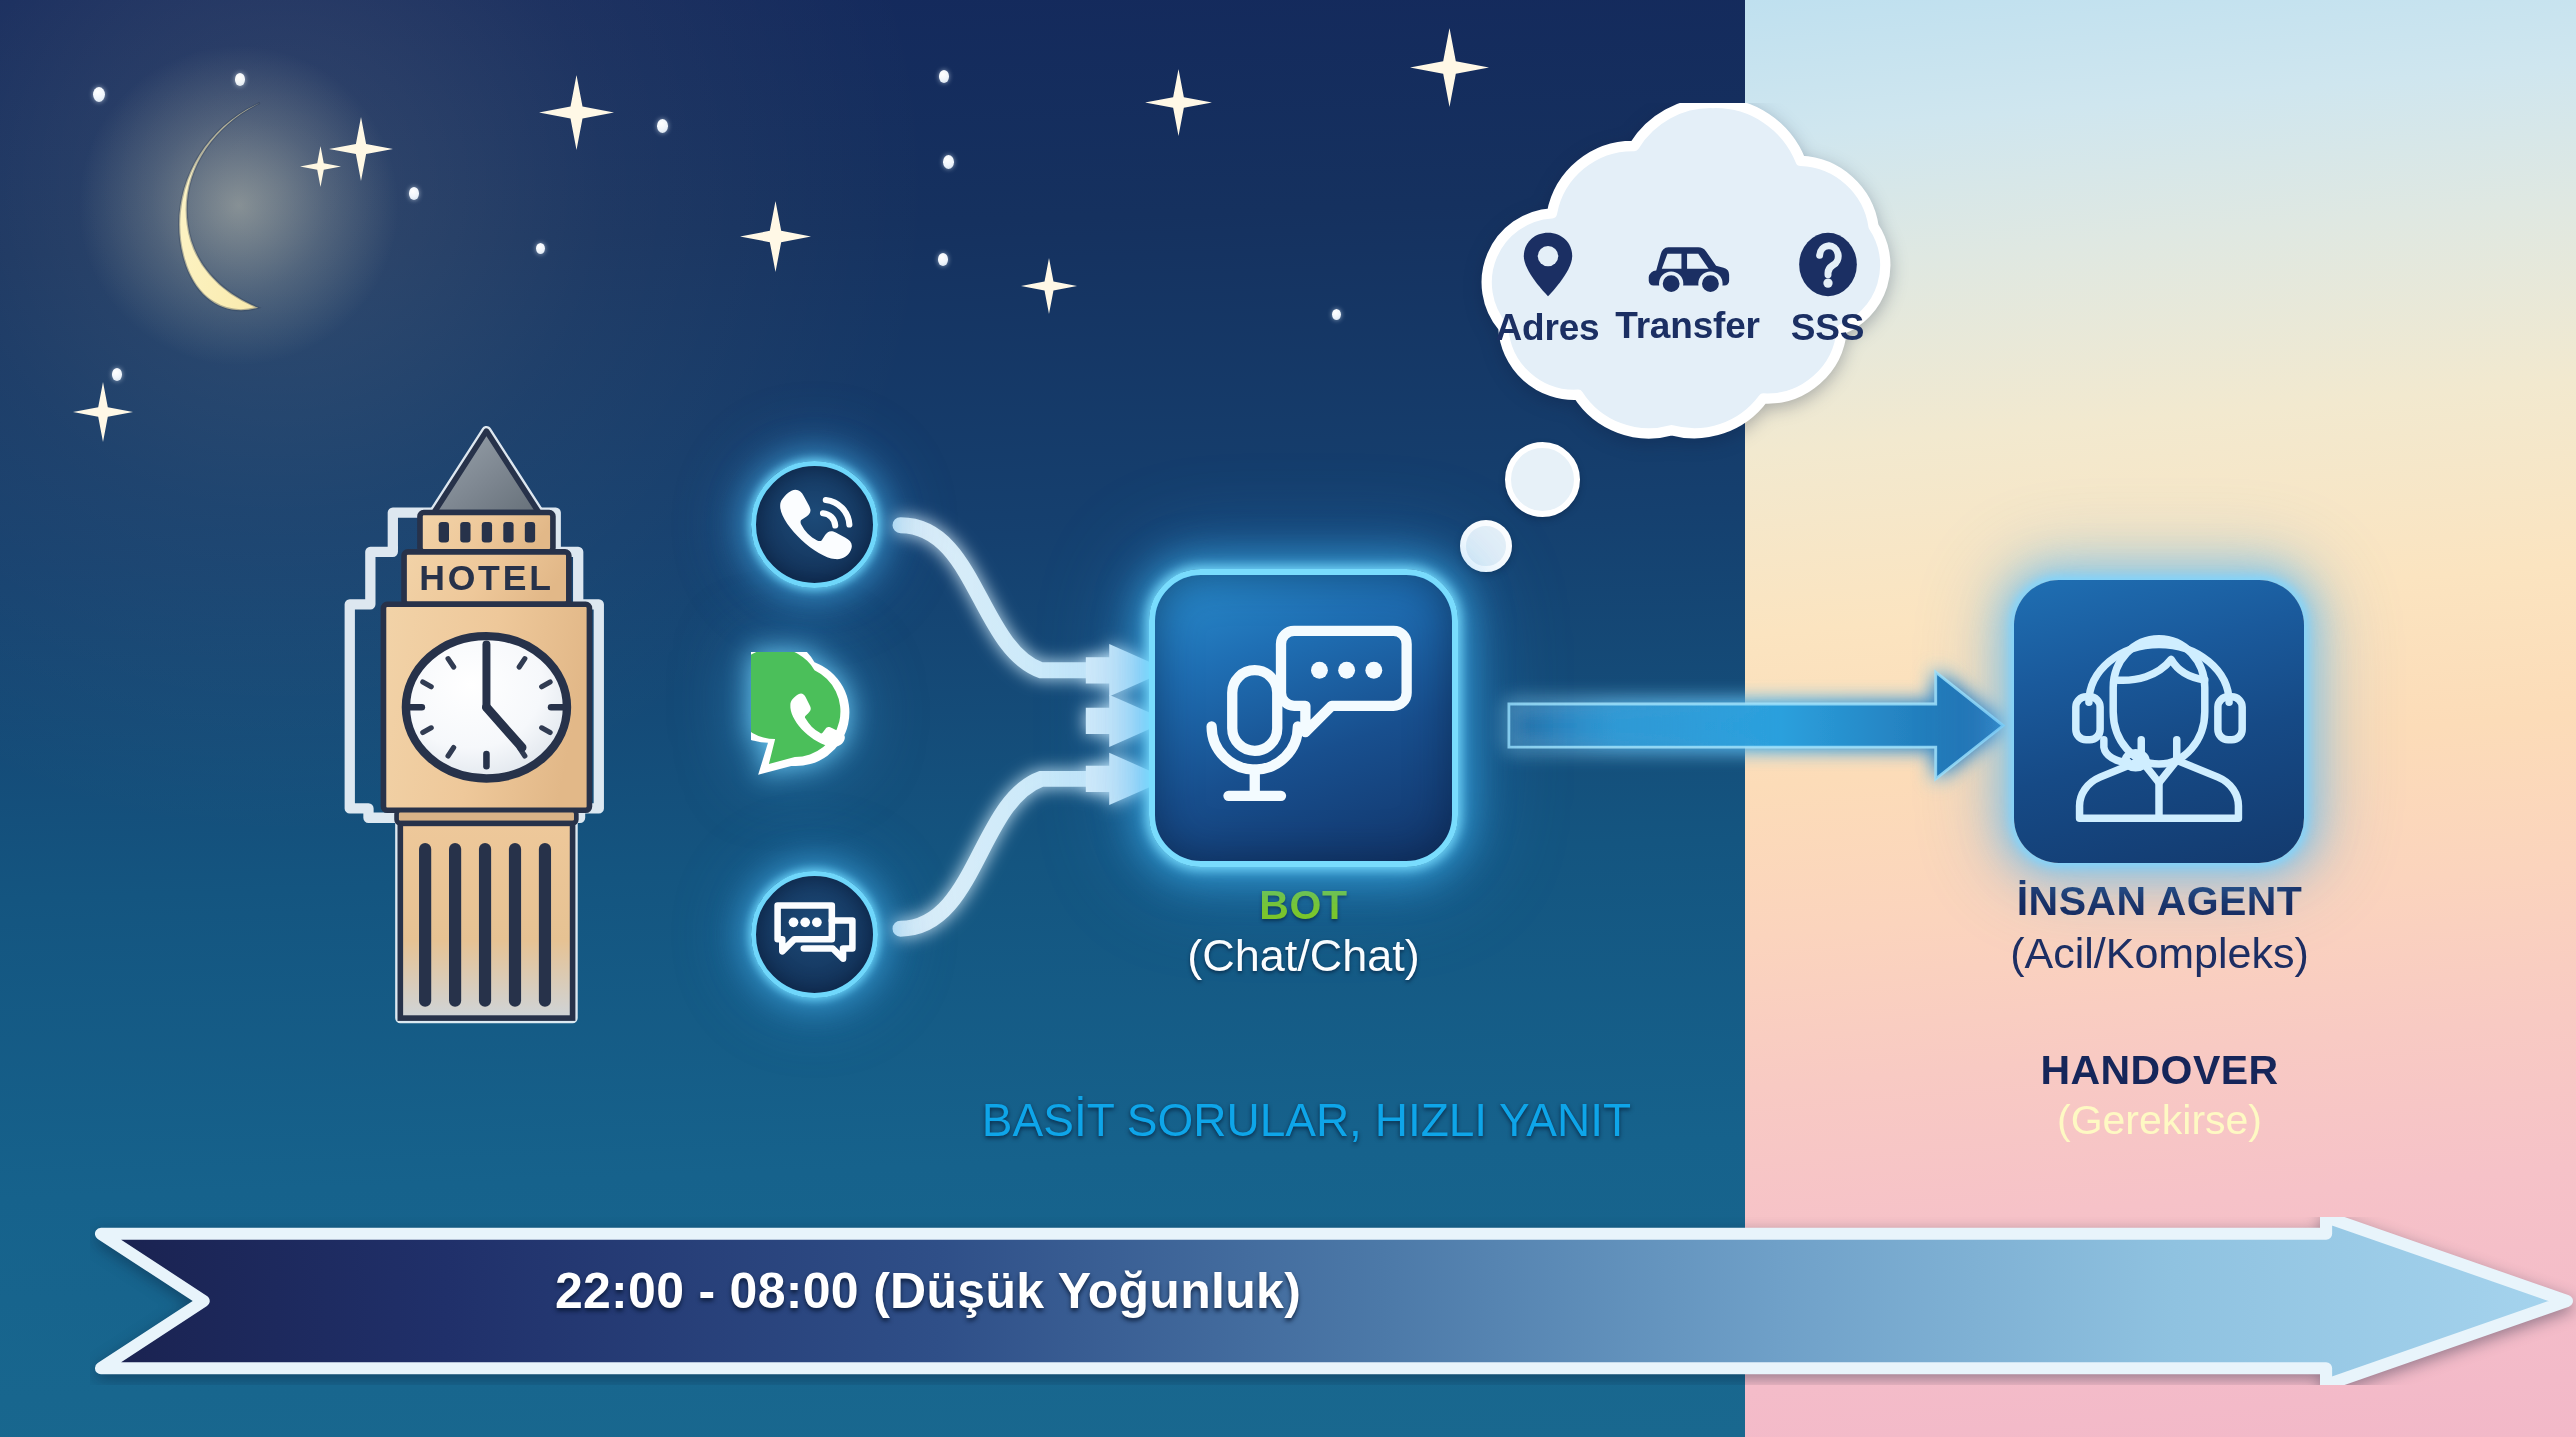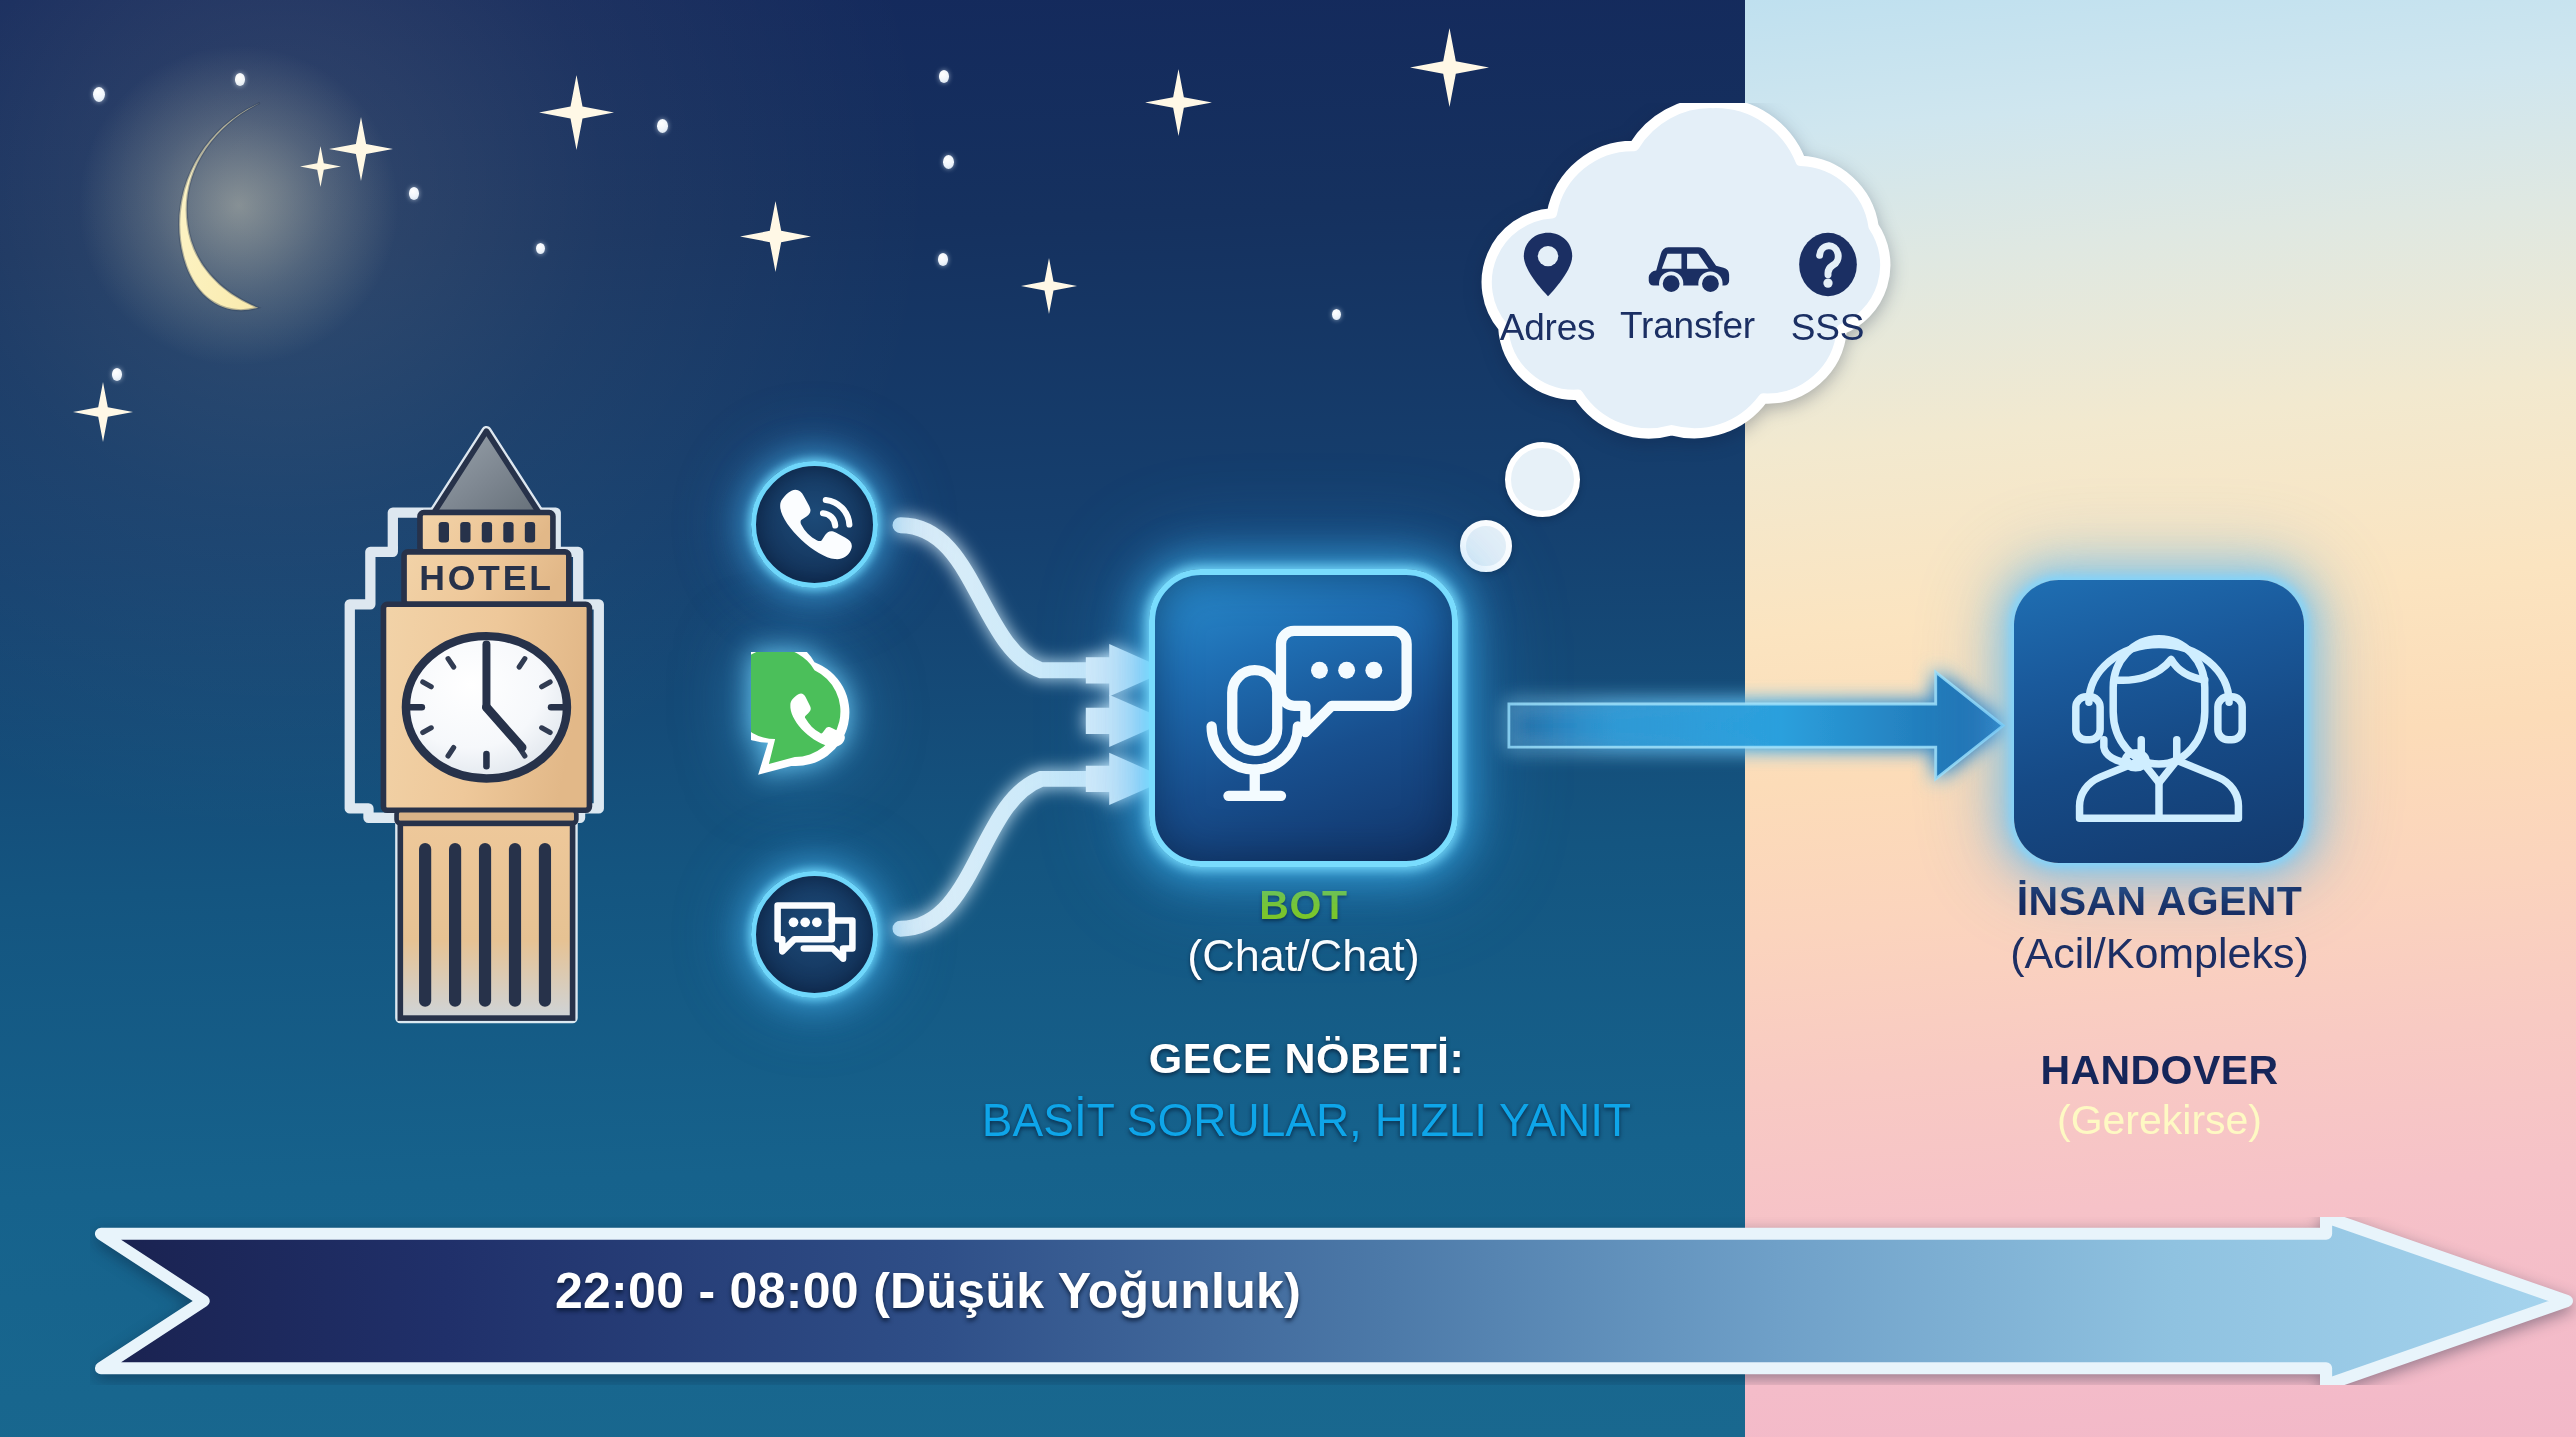--- a/index.html
+++ b/index.html
@@ -74,21 +74,21 @@
   }
 
   
   .cloud-wrap{ position:absolute; left:1402px; top:103px; width:571px; height:374px; z-index:18; }
   .cloud-items{
     position:absolute; left:0; top:0; width:571px; height:374px;
     display:flex; align-items:center; justify-content:center; gap:0px;
   }
   .cloud-item{ width:140px; display:flex; flex-direction:column; align-items:center; gap:9.4px; }
   .cloud-item .ci-label{
-    font-size:37px; color:#1b2f63; font-weight:400; letter-spacing:-0.2px; white-space:nowrap;
+    font-size:37px; color:#1b2f63; font-weight:700; letter-spacing:-0.2px; white-space:nowrap;
   }
   .bub{ position:absolute; border-radius:50%; background:#e7f1f8; border:6.6px solid #ffffff;
         box-shadow:0 2.8px 6.6px rgba(10,25,55,0.35); }
 
   
   .agent-card{
     position:absolute; left:2014px; top:580px; width:290px; height:283px; border-radius:45px;
     background:linear-gradient(165deg,#1f6fb3 0%, #1a5a9c 30%, #164a86 58%, #133a6e 100%);
     box-shadow:0 0 9.4px 3.7px rgba(128,214,255,0.92), 0 0 37px 13px rgba(92,190,250,0.62),
                0 0 75px 24px rgba(60,160,235,0.3);
@@ -446,21 +446,20 @@
         <ellipse cx="86" cy="148" rx="11" ry="8"></ellipse>
         <path d="M92 126 v22 l19 24 l19 -24 v-22"></path>
         <path d="M92 148 l-44 18 a38 34 0 0 0 -22 32 v12 h170 v-12 a38 34 0 0 0 -22 -32 l-44 -18"></path>
         <line x1="111" y1="172" x2="111" y2="210"></line>
       </g>
     </svg>
   </div>
 
   <div class="txt-center bot-title">BOT</div>
   <div class="txt-center bot-sub">(Chat/Chat)</div>
-  <div class="txt-center night-shift">GECE NÖBETİ:</div>
   <div class="txt-center night-desc">BASİT SORULAR, HIZLI YANIT</div>
 
   <div class="txt-center ag-title">İNSAN AGENT</div>
   <div class="txt-center ag-sub">(Acil/Kompleks)</div>
   <div class="txt-center ho-title">HANDOVER</div>
   <div class="txt-center ho-sub">(Gerekirse)</div>
 
   <svg class="timeline" viewBox="0 0 2656 180">
     <defs>
       <linearGradient id="tlG" x1="0" y1="0" x2="1" y2="0">

